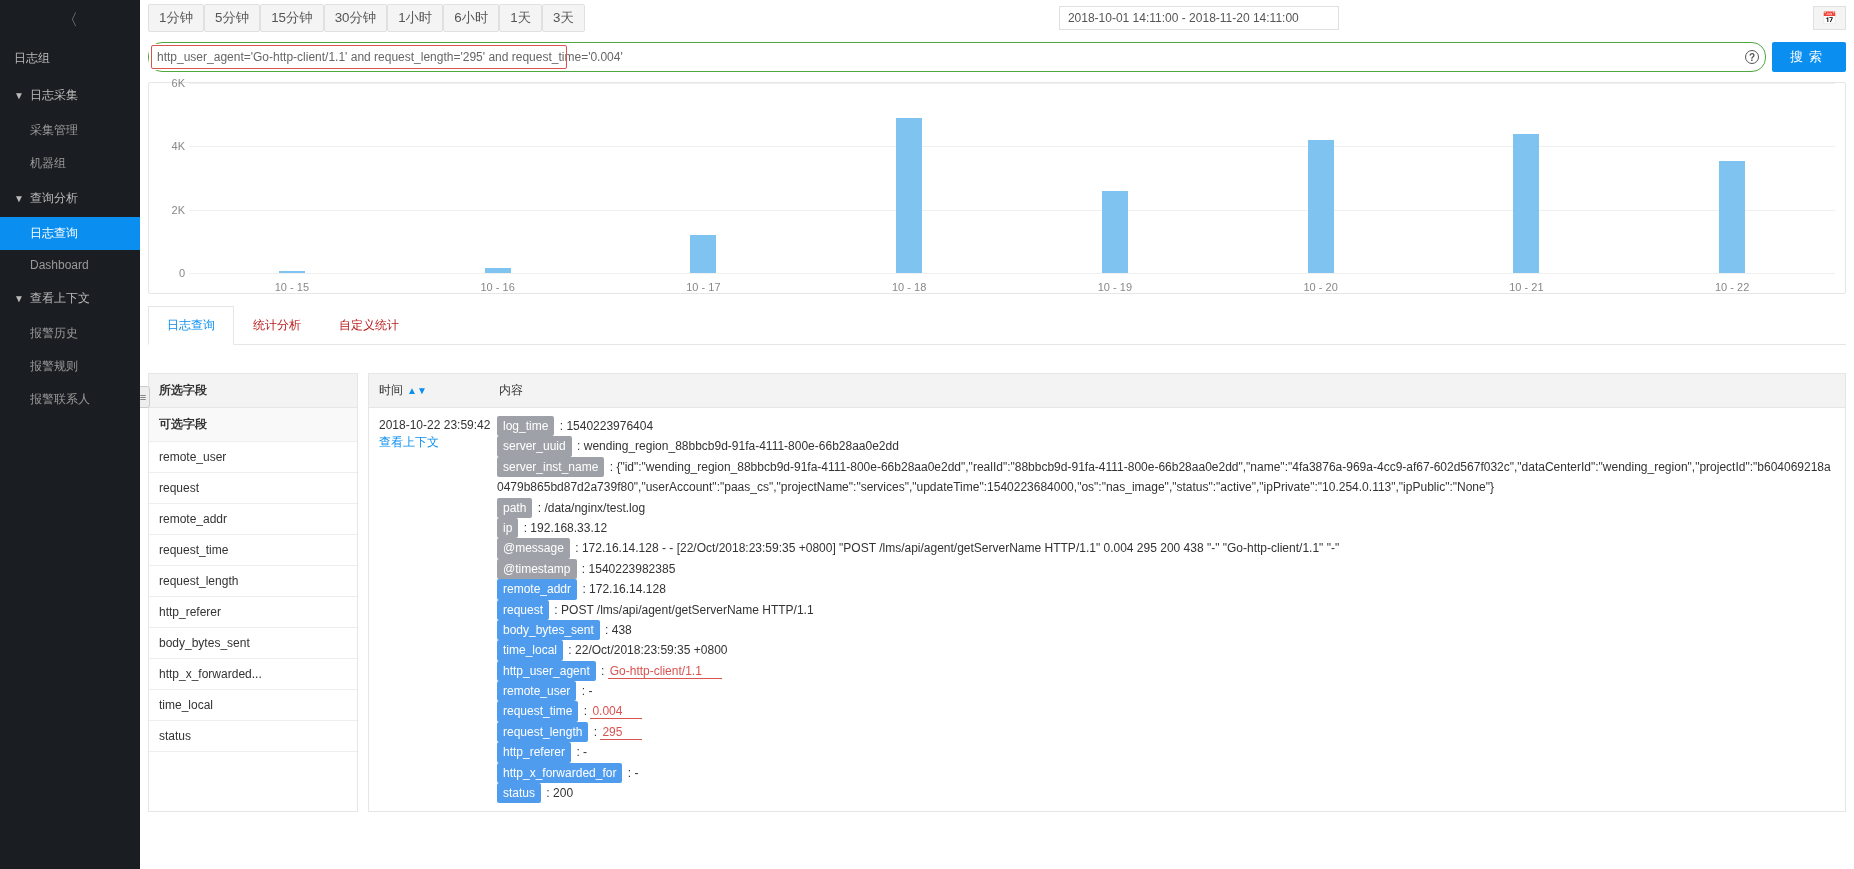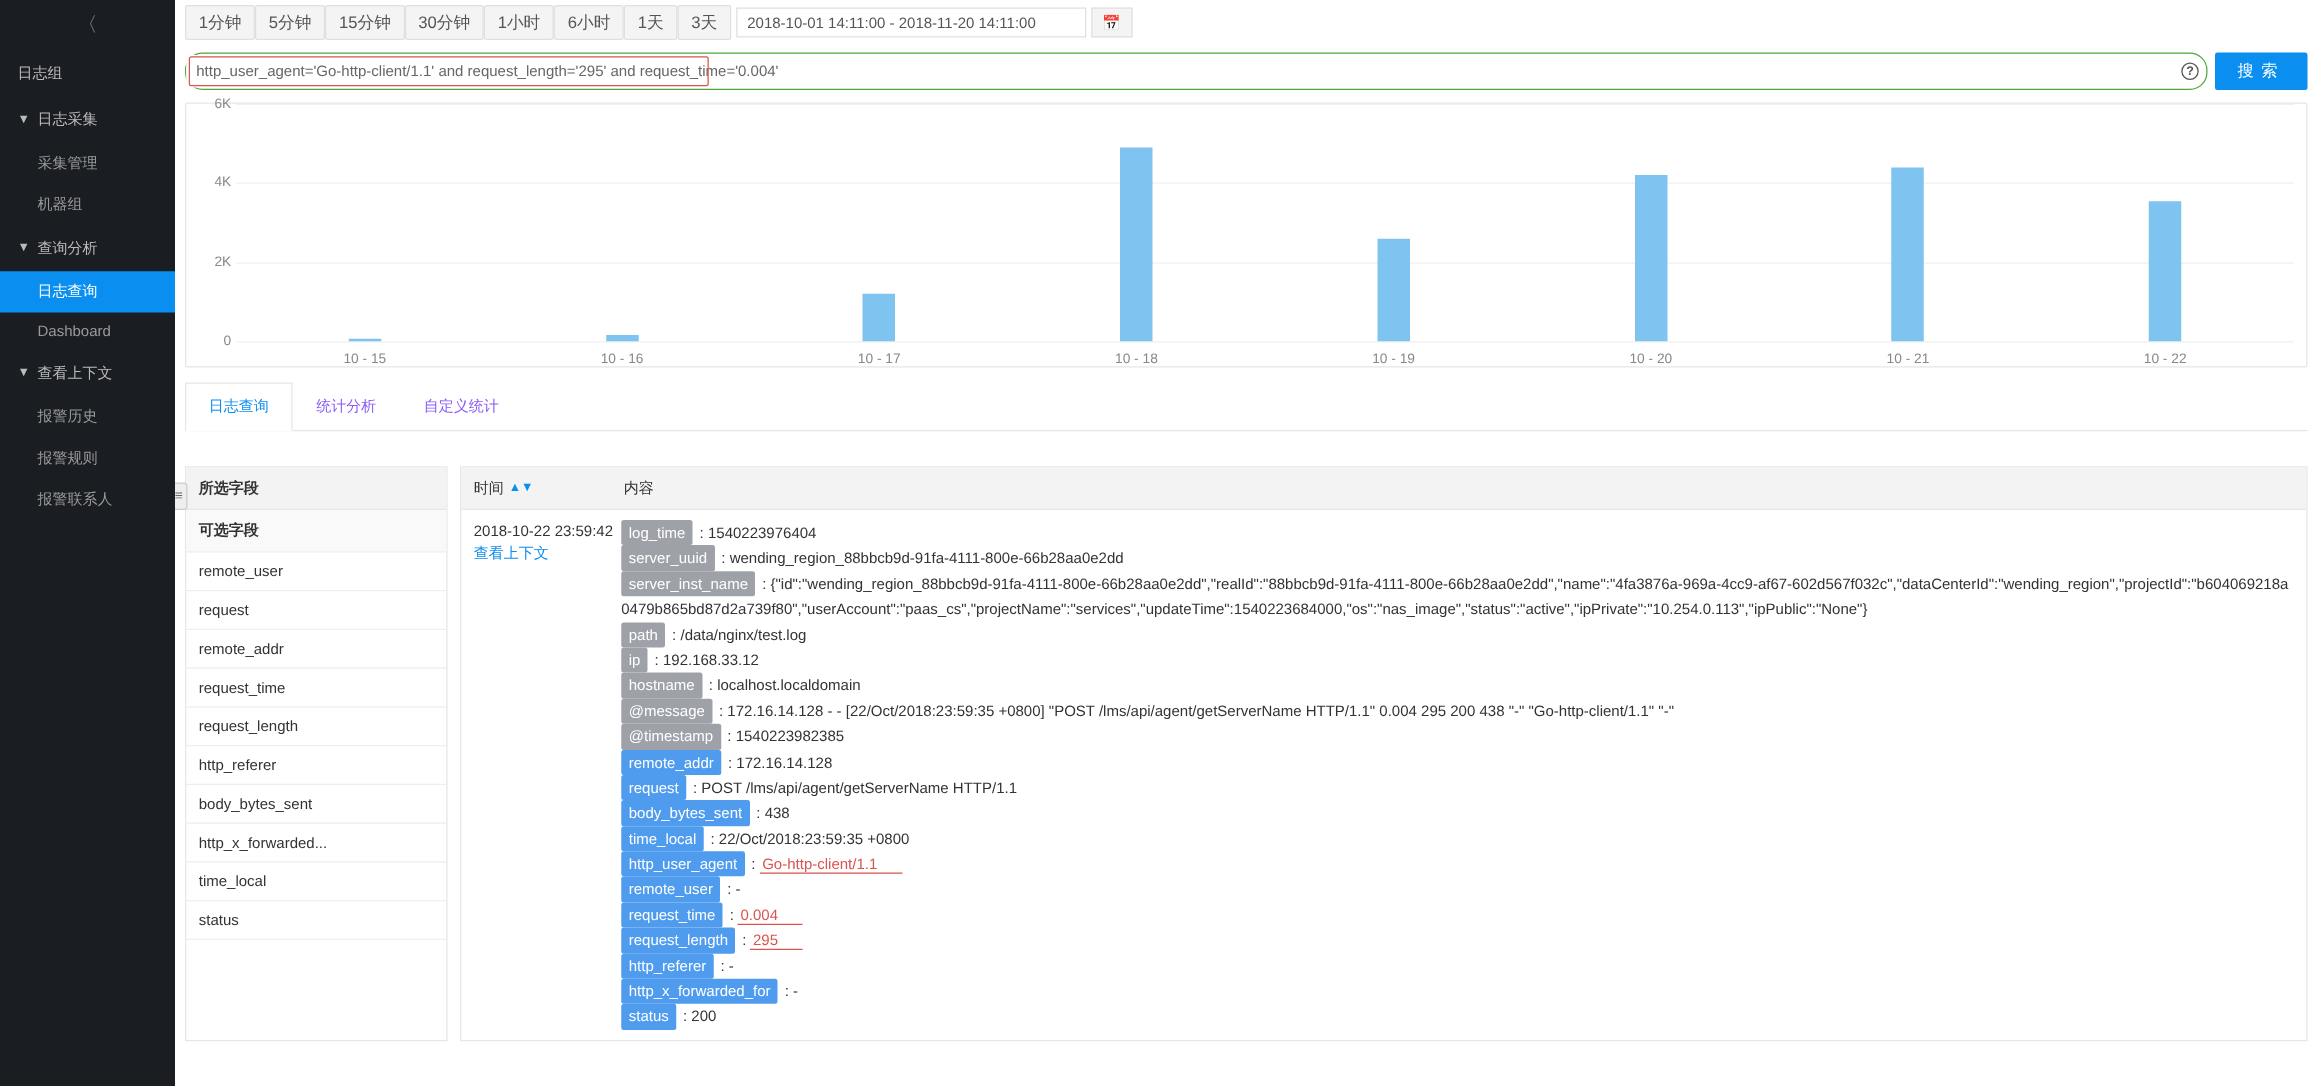--- a/index.html
+++ b/index.html
@@ -12,21 +12,21 @@
 .nav-header { padding: 10px 14px; color: #bbb; display: flex; align-items: center; cursor: pointer; }
 .nav-header .caret { margin-right: 6px; font-size: 10px; }
 .nav-item { padding: 8px 14px 8px 30px; color: #999; cursor: pointer; }
 .nav-item.active { background: #0a8ef0; color: #fff; }
 
 
 .main { flex: 1; padding: 0 8px 8px 8px; overflow-y: auto; position: relative; }
 .collapse-handle { position: absolute; left: -4px; top: 386px; width: 14px; height: 22px; background: #eee; border: 1px solid #ccc; border-radius: 0 3px 3px 0; display: flex; align-items: center; justify-content: center; cursor: pointer; font-size: 11px; color: #666; }
 
 
-.time-bar { display: flex; align-items: center; gap: 4px; padding: 4px 0; }
+.time-bar { display: flex; align-items: center; gap: 4px; padding: 4px 0; justify-content: space-between; }
 .time-btn { background: #f4f4f4; border: 1px solid #e0e0e0; padding: 4px 10px; cursor: pointer; color: #555; border-radius: 2px; }
 .time-range { background: #fff; border: 1px solid #e0e0e0; padding: 4px 8px; color: #555; min-width: 280px; }
 .cal-icon { background: #f4f4f4; border: 1px solid #e0e0e0; padding: 4px 8px; cursor: pointer; }
 
 
 .search-row { display: flex; gap: 6px; margin-top: 6px; }
 .search-wrap { flex: 1; position: relative; border: 1px solid #4fa83d; border-radius: 14px; display: flex; align-items: center; padding: 0 24px 0 0; }
 .search-highlight-box { position: absolute; left: 2px; top: 2px; right: auto; bottom: 2px; border: 1px solid #d9534f; border-radius: 2px; padding: 2px 4px; pointer-events: none; }
 .search-input { border: none; outline: none; width: 100%; padding: 6px 8px; font-size: 12px; color: #666; }
 .help-icon { position: absolute; right: 6px; color: #555; cursor: pointer; font-weight: bold; border: 1px solid #555; border-radius: 50%; width: 14px; height: 14px; display: inline-flex; align-items: center; justify-content: center; font-size: 10px; }
@@ -42,21 +42,21 @@
 .grid { position: absolute; left: 40px; right: 10px; top: 0; bottom: 20px; }
 .gline { position: absolute; left: 0; right: 0; border-top: 1px solid #f0f0f0; }
 .bars { position: absolute; left: 40px; right: 10px; top: 0; bottom: 20px; display: flex; align-items: flex-end; }
 .bar-slot { flex: 1; display: flex; justify-content: center; align-items: flex-end; height: 100%; }
 .bar { width: 26px; background: #7fc4f0; }
 .xaxis { position: absolute; left: 40px; right: 10px; bottom: 0; display: flex; }
 .xlab { flex: 1; text-align: center; font-size: 11px; color: #888; }
 
 
 .tabs { display: flex; border-bottom: 1px solid #e6e6e6; margin-top: 12px; }
-.tab { padding: 10px 18px; cursor: pointer; color: #8b5cf6; border: 1px solid transparent; border-bottom: none; }
+.tab { padding: 10px 18px; cursor: pointer; color: #b91c1c; border: 1px solid transparent; border-bottom: none; }
 .tab.active { color: #0a8ef0; border-color: #e6e6e6; border-bottom: 1px solid #fff; margin-bottom: -1px; background: #fff; }
 
 
 .lower { display: flex; gap: 10px; margin-top: 28px; }
 .fields-panel { width: 210px; border: 1px solid #e6e6e6; }
 .field-hdr { background: #f3f3f3; padding: 8px 10px; font-weight: bold; border-bottom: 1px solid #e6e6e6; }
 .field-sub { background: #f9f9f9; padding: 8px 10px; font-weight: bold; border-bottom: 1px solid #eee; }
 .field-item { padding: 8px 10px; border-bottom: 1px solid #eee; cursor: pointer; color: #333; white-space: nowrap; overflow: hidden; text-overflow: ellipsis; }
 
 .results { flex: 1; border: 1px solid #e6e6e6; }
@@ -218,21 +218,20 @@
           <div class="col-time">
             <span>2018-10-22 23:59:42</span>
             <a class="ctx-link">查看上下文</a>
           </div>
           <div class="col-content" id="row-content">
               <div><span class="tag tag-gray">log_time</span> : <span class="val-plain">1540223976404</span></div>
               <div><span class="tag tag-gray">server_uuid</span> : <span class="val-plain">wending_region_88bbcb9d-91fa-4111-800e-66b28aa0e2dd</span></div>
               <div><span class="tag tag-gray">server_inst_name</span> : <span class="val-plain">{"id":"wending_region_88bbcb9d-91fa-4111-800e-66b28aa0e2dd","realId":"88bbcb9d-91fa-4111-800e-66b28aa0e2dd","name":"4fa3876a-969a-4cc9-af67-602d567f032c","dataCenterId":"wending_region","projectId":"b604069218a0479b865bd87d2a739f80","userAccount":"paas_cs","projectName":"services","updateTime":1540223684000,"os":"nas_image","status":"active","ipPrivate":"10.254.0.113","ipPublic":"None"}</span></div>
               <div><span class="tag tag-gray">path</span> : <span class="val-plain">/data/nginx/test.log</span></div>
               <div><span class="tag tag-gray">ip</span> : <span class="val-plain">192.168.33.12</span></div>
-              <div><span class="tag tag-gray">hostname</span> : <span class="val-plain">localhost.localdomain</span></div>
               <div><span class="tag tag-gray">@message</span> : <span class="val-plain">172.16.14.128 - - [22/Oct/2018:23:59:35 +0800] "POST /lms/api/agent/getServerName HTTP/1.1" 0.004 295 200 438 "-" "Go-http-client/1.1" "-"</span></div>
               <div><span class="tag tag-gray">@timestamp</span> : <span class="val-plain">1540223982385</span></div>
               <div><span class="tag tag-blue">remote_addr</span> : <span class="val-plain">172.16.14.128</span></div>
               <div><span class="tag tag-blue">request</span> : <span class="val-plain">POST /lms/api/agent/getServerName HTTP/1.1</span></div>
               <div><span class="tag tag-blue">body_bytes_sent</span> : <span class="val-plain">438</span></div>
               <div><span class="tag tag-blue">time_local</span> : <span class="val-plain">22/Oct/2018:23:59:35 +0800</span></div>
               <div><span class="tag tag-blue">http_user_agent</span> : <span class="val-red">Go-http-client/1.1</span></div>
               <div><span class="tag tag-blue">remote_user</span> : <span class="val-plain">-</span></div>
               <div><span class="tag tag-blue">request_time</span> : <span class="val-red">0.004</span></div>
               <div><span class="tag tag-blue">request_length</span> : <span class="val-red">295</span></div>

